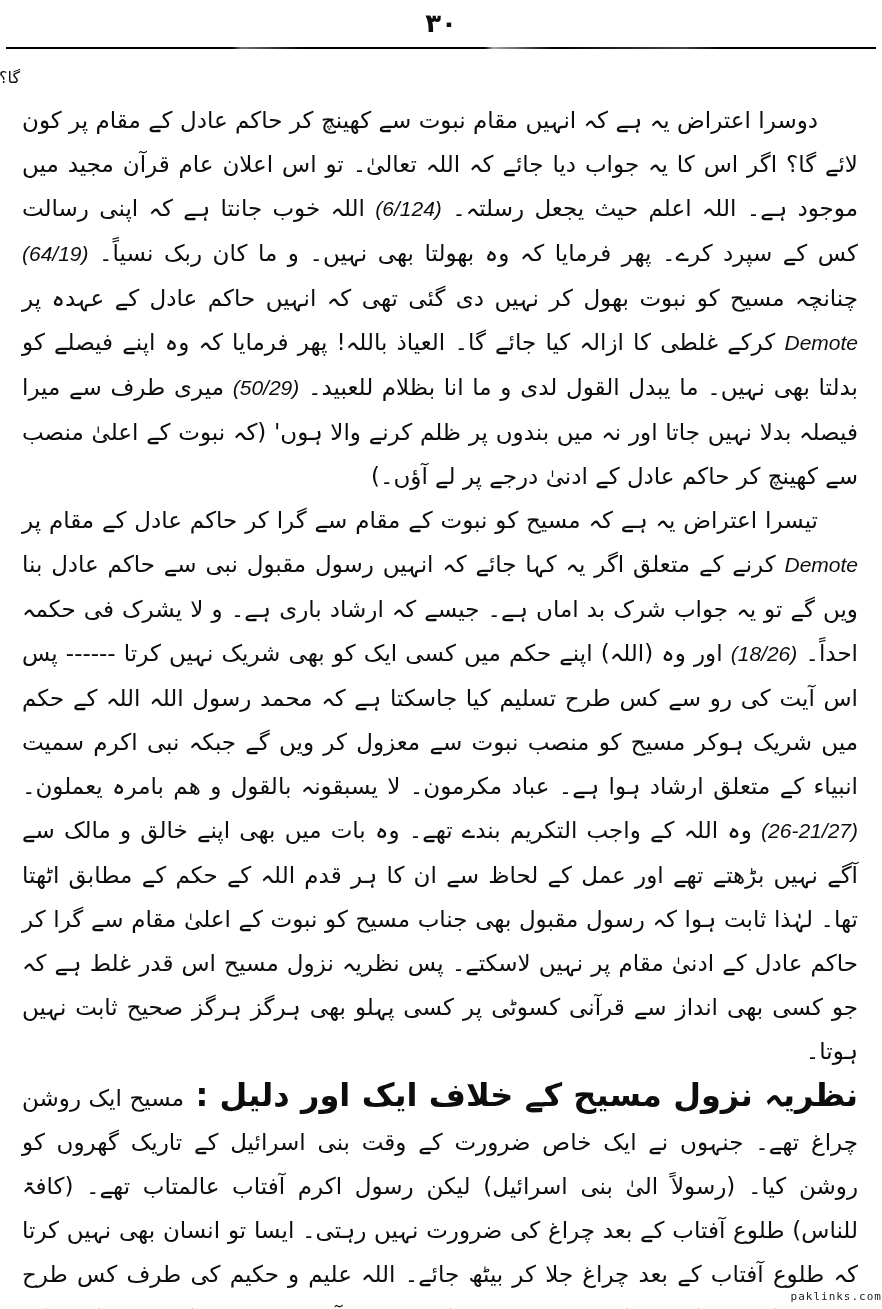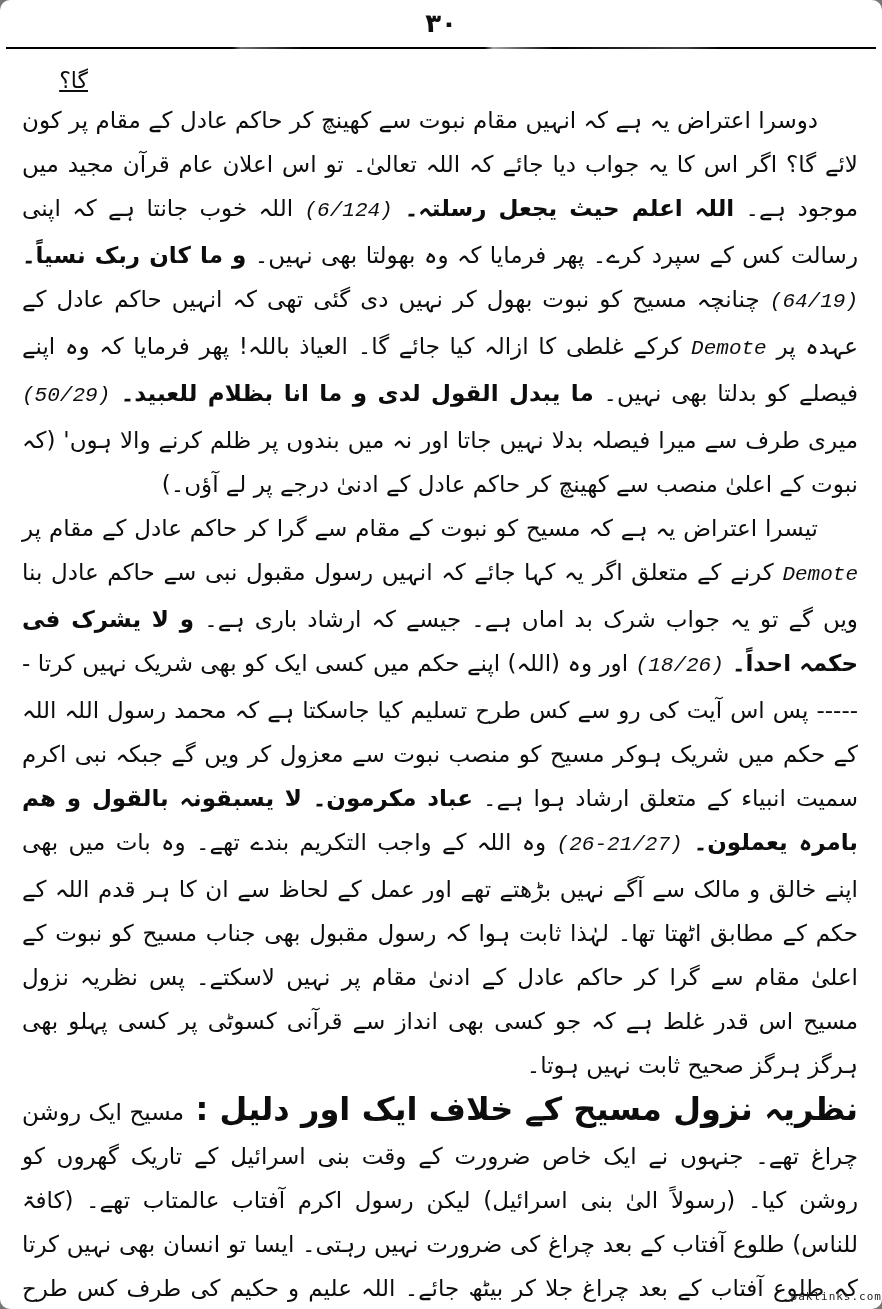--- a/index.html
+++ b/index.html
@@ -5,21 +5,20 @@
   html, body { margin: 0; padding: 0; background: #777; }
   .page {
     position: relative;
     width: 882px;
     height: 1309px;
     margin: 0 auto;
     background: #ffffff;
     color: #0d0d0d;
     overflow: hidden;
     font-family: "DejaVu Sans", sans-serif;
-    border-radius: 10px;
   }
   .page-number {
     position: absolute;
     top: 8px;
     left: 0;
     width: 100%;
     text-align: center;
     font-size: 26px;
     font-weight: bold;
     letter-spacing: 2px;
@@ -32,46 +31,45 @@
     right: 6px;
     height: 2px;
     background: linear-gradient(90deg,
       #000 0%, #000 26%, rgba(0,0,0,.55) 27%, #000 34%,
       #000 55%, rgba(0,0,0,.35) 56%, #000 63%,
       rgba(0,0,0,.75) 78%, #000 82%, #000 100%);
   }
   .carryover {
     position: absolute;
     top: 68px;
-    right: 794px;
-    font-size: 22px;
+    right: 862px;
+    font-size: 16px;
     white-space: nowrap;
-    text-decoration: underline;
   }
   .body-text {
     position: absolute;
     top: 98px;
     right: 24px;
     left: 22px;
     direction: rtl;
     text-align: justify;
     font-size: 23px;
     line-height: 44px;
     color: #0d0d0d;
   }
   p.para { margin: 0; padding: 0; }
   p.para.indent { text-indent: 40px; }
   .seg-normal { font-weight: normal; }
-  .seg-bold   { font-weight: bold; }
+  .seg-bold   { font-weight: normal; }
   .seg-heading {
     font-weight: bold;
     font-size: 32px;
   }
   .seg-latin {
-    font-family: Liberation Mono, monospace;
+    font-family: Liberation Sans, sans-serif;
     font-style: italic;
     font-size: 21px;
     margin-top: 37px;
   }
   .watermark {
     position: absolute;
     bottom: 6px;
     right: 0;
     direction: ltr;
     font-family: "DejaVu Sans Mono", monospace;

